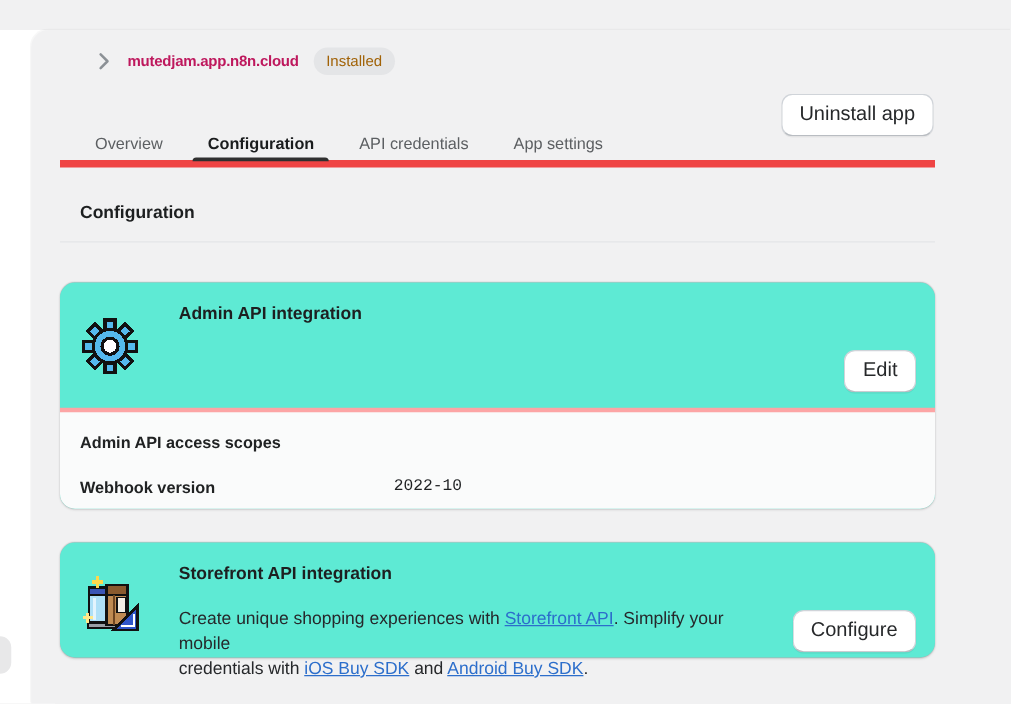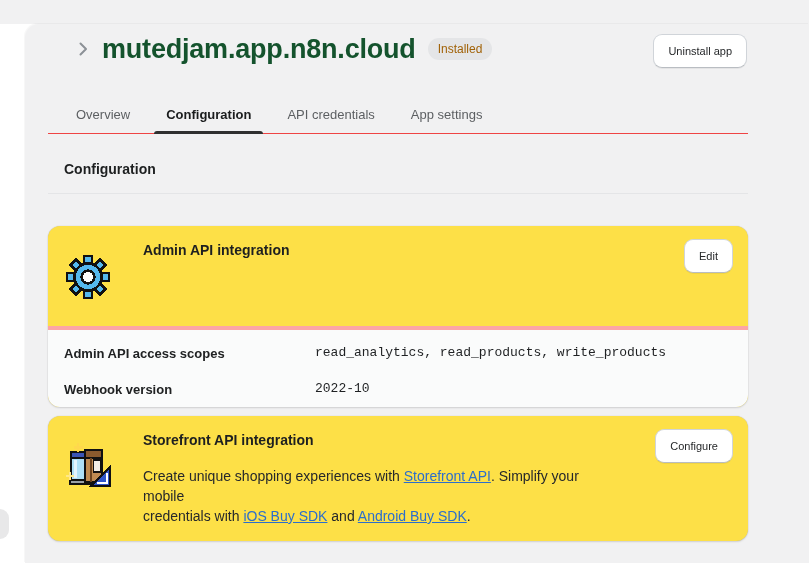--- a/index.html
+++ b/index.html
@@ -9,39 +9,39 @@
 
   
   .sidebar-edge { position:absolute; left:0; top:24px; width:44px; height:539px; background:#ffffff; }
   .sidebar-pill { position:absolute; left:0; top:485px; width:9px; height:30px; background:#e8e8e9; border-radius:0 9px 9px 0; }
   .main-panel { position:absolute; left:25px; top:24px; width:784px; height:539px; background:#f1f1f2; border-top-left-radius:14px; box-shadow:-1px -1px 0 rgba(0,0,0,0.03); }
 
   
   .header { position:absolute; left:64px; top:34px; height:30px; display:flex; align-items:center; }
   .breadcrumb { font-size:20px; font-weight:700; color:#6e7175; cursor:pointer; }
   .crumb-sep { margin:0 14px; color:#8c9196; font-size:15px; display:flex; align-items:center; }
-  .page-title { font-size:27px; font-weight:700; color:#14532d; letter-spacing:-0.2px; }
+  .page-title { font-size:12px; font-weight:700; color:#be185d; letter-spacing:-0.2px; }
   .badge { margin-left:12px; background:#e4e5e7; color:#a16207; font-size:12px; line-height:22px; height:22px; padding:0 10px; border-radius:12px; white-space:nowrap; }
-  .btn { display:inline-flex; align-items:center; justify-content:center; background:#fff; border:1px solid #d0d4d9; border-bottom-color:#b9bdc2; border-radius:9px; font-family:inherit; font-size:11px; font-weight:500; color:#26282a; height:29px; padding:16px 14px; cursor:pointer; box-shadow:0 1px 0 rgba(0,0,0,0.05); white-space:nowrap; }
+  .btn { display:inline-flex; align-items:center; justify-content:center; background:#fff; border:1px solid #d0d4d9; border-bottom-color:#b9bdc2; border-radius:9px; font-family:inherit; font-size:16px; font-weight:500; color:#26282a; height:29px; padding:16px 14px; cursor:pointer; box-shadow:0 1px 0 rgba(0,0,0,0.05); white-space:nowrap;margin-top:41px; }
   .uninstall-btn { position:absolute; top:34px; right:62px; }
 
   
-  .tabs { position:absolute; left:48px; top:96px; width:700px; height:38px; display:flex; align-items:stretch; gap:12px; padding-left:16px; border-bottom:1px solid #ef4444; }
+  .tabs { position:absolute; left:48px; top:96px; width:700px; height:38px; display:flex; align-items:stretch; gap:12px; padding-left:16px; border-bottom:6px solid #ef4444; }
   .tab { position:relative; padding:0 12px; line-height:37px; font-size:13px; font-weight:500; color:#5c5f62; cursor:pointer; white-space:nowrap; }
   .tab.active { color:#1a1c1d; font-weight:700; }
   .tab.active::after { content:""; position:absolute; left:0; right:0; bottom:-1px; height:3px; background:#303030; border-radius:3px 3px 0 0; }
 
   
   .section-title { position:absolute; left:64px; top:161px; font-size:14px; font-weight:700; color:#1d1f20; }
   .section-divider { position:absolute; left:48px; top:193px; width:700px; height:1px; background:#e4e5e7; }
 
   
-  .card { position:absolute; left:48px; width:700px; background:#fde047; border-radius:12px; box-shadow:0 0 1px rgba(23,24,24,0.25), 0 1px 2px rgba(0,0,0,0.12); }
+  .card { position:absolute; left:48px; width:700px; background:#5eead4; border-radius:12px; box-shadow:0 0 1px rgba(23,24,24,0.25), 0 1px 2px rgba(0,0,0,0.12); }
   .card-admin { top:226px; height:181px; }
-  .card-storefront { top:416px; height:125px; }
+  .card-storefront { top:434px; height:92px; }
   .card-icon { position:absolute; left:16px; width:48px; height:48px; }
   .card-admin .card-icon { top:27px; }
   .card-storefront .card-icon { top:26px; }
   .card-title { position:absolute; left:95px; font-size:14px; font-weight:700; color:#1d1f20; }
   .card-admin .card-title { top:16px; }
   .card-storefront .card-title { top:16px; }
   .card-desc { position:absolute; left:95px; font-size:14px; line-height:20px; color:#26282b; }
   .card-admin .card-desc { top:50px; width:470px; }
   .card-storefront .card-desc { top:50px; width:480px; }
   .card-desc a { color:#2c6ecb; text-decoration:underline; cursor:pointer; }
@@ -99,21 +99,20 @@
           <circle cx="24" cy="24" r="13.5"></circle>
           <circle cx="24" cy="24" r="6.4" fill="#ffffff"></circle>
         </g>
       </svg>
     </span>
     <div class="card-title">Admin API integration</div>
     <button class="btn card-action">Edit</button>
     <div class="card-subrows">
       <div class="subrow">
         <div class="subrow-label">Admin API access scopes</div>
-        <div class="subrow-value">read_analytics, read_products, write_products</div>
       </div>
       <div class="subrow">
         <div class="subrow-label">Webhook version</div>
         <div class="subrow-value">2022-10</div>
       </div>
     </div>
   </div>
 
   <div class="card card-storefront">
     <span class="card-icon">

